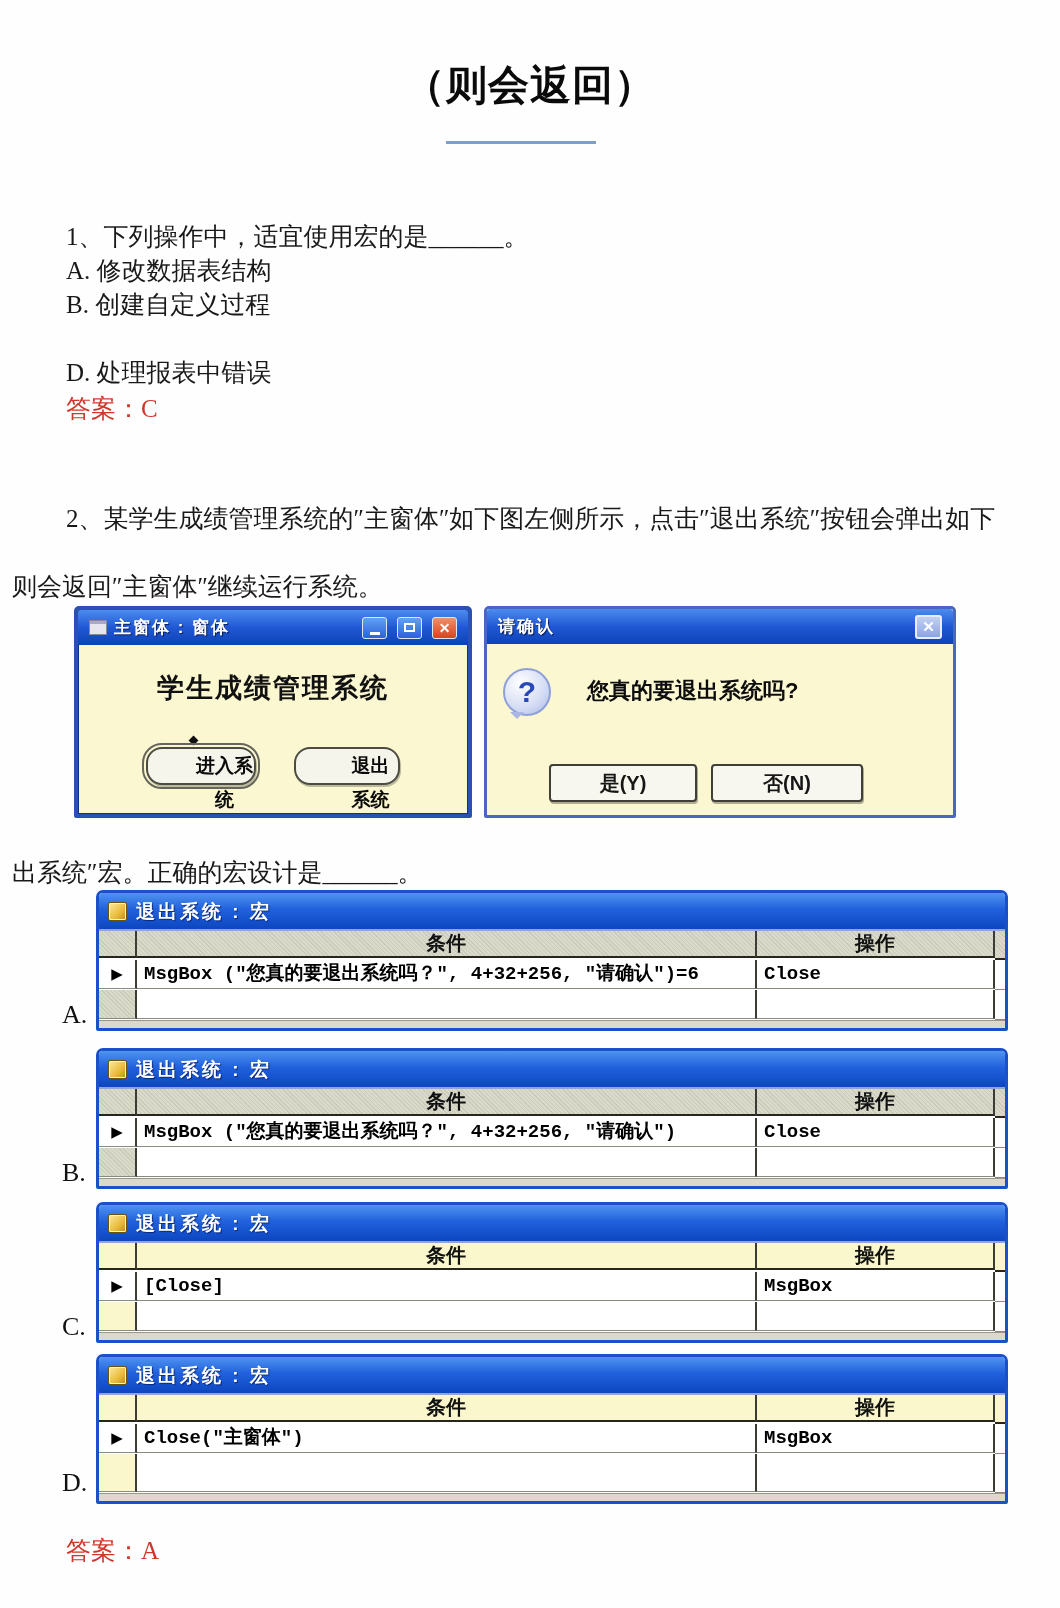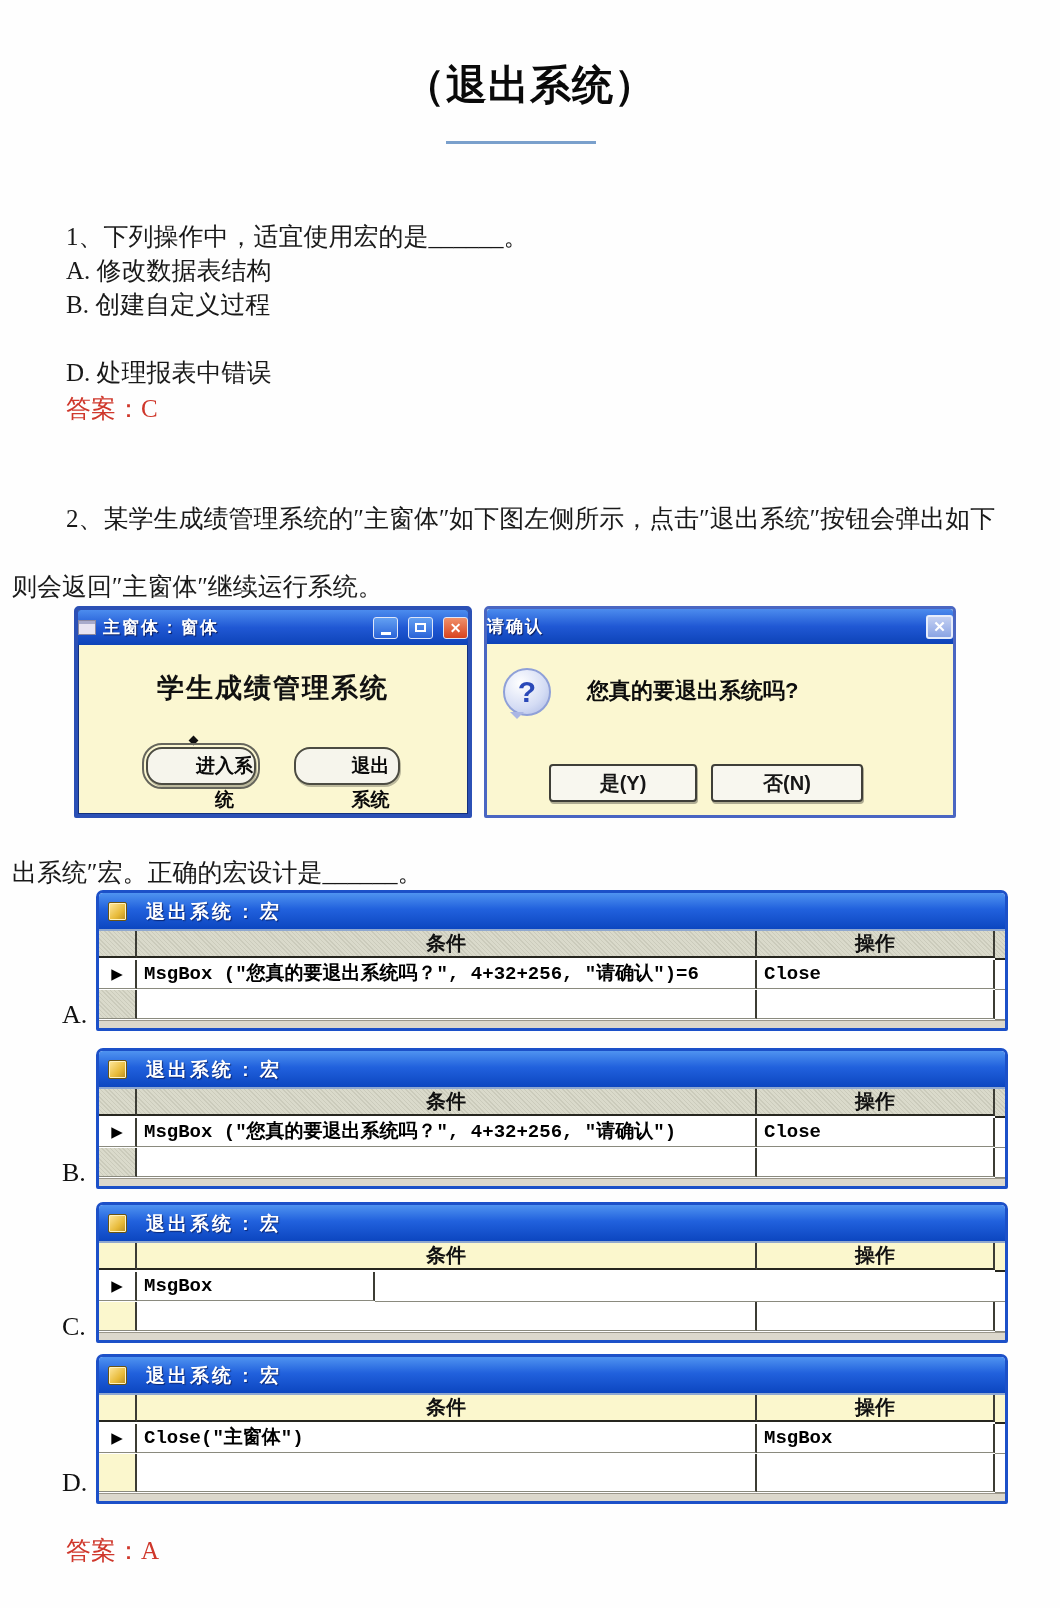--- a/index.html
+++ b/index.html
@@ -19,21 +19,21 @@
   .p-q1b { top:290px; left:66px; } .p-q1c { top:324px; left:66px; }
   .p-q1d { top:358px; left:66px; } .p-q1ans { top:394px; left:66px; }
   .p-q2l1 { top:504px; left:66px; } .p-q2l2 { top:538px; left:12px; } .p-q2l3 { top:572px; left:12px; }
   .p-ful1 { top:824px; left:66px; } .p-ful2 { top:858px; left:12px; }
   .p-q2ans { top:1536px; left:66px; }
 
   
   .xp-dialog { position:absolute; box-sizing:border-box; background:#fbf7d1; border-radius:5px 5px 2px 2px; }
   .dlg-left  { left:74px;  top:606px; width:398px; height:212px; border:4px solid #2b50b5; box-shadow:inset 0 0 0 1px #12307e; }
   .dlg-right { left:484px; top:606px; width:472px; height:212px; border:3px solid #4a66c2; }
-  .dlg-title { height:35px; display:flex; align-items:center; padding:0 0; gap:7px;
+  .dlg-title { height:35px; display:flex; align-items:center; padding:0 11px; gap:7px;
                background:linear-gradient(180deg,#4c8cee 0%,#2058d4 50%,#0d43b8 100%);
                border-radius:3px 3px 0 0; }
   .dlg-title-text { color:#fff; font:bold 17px/1 "Liberation Sans",sans-serif; letter-spacing:2px;
                     text-shadow:1px 1px 1px rgba(0,10,60,.8); flex:1; }
   .form-icon { width:16px; height:13px; background:#e8e4f2; border:1px solid #8a88a0; box-shadow:inset 0 3px 0 #a8aacb; }
   .win-btn { width:25px; height:22px; border-radius:3px; border:1px solid #dfe6f8; margin-left:3px;
              display:flex; align-items:center; justify-content:center; box-sizing:border-box; }
   .btn-min,.btn-max { background:linear-gradient(180deg,#63a0f2,#2a63d8); }
   .btn-close-l { background:linear-gradient(180deg,#f0906a,#d8431f); color:#fff;
                  font:bold 14px/1 "Liberation Sans",sans-serif; }
@@ -62,21 +62,21 @@
   .dlg-btn { position:absolute; top:120px; height:38px; background:#f8f7ef; border:2px solid #3f3f38;
              border-radius:4px; font:bold 20px/34px "Liberation Sans",sans-serif; text-align:center;
              box-sizing:border-box; box-shadow:1px 2px 0 rgba(0,0,0,.3); }
   .btn-yes { left:62px; width:148px; }
   .btn-no  { left:224px; width:152px; }
 
   
   .macro-win { position:absolute; left:96px; width:912px; background:#fff; border:3px solid #1c50c8;
                border-radius:7px 7px 2px 2px; box-sizing:border-box; }
   .w-a { top:890px; } .w-b { top:1048px; } .w-c { top:1202px; } .w-d { top:1354px; }
-  .m-title { height:36px; display:flex; align-items:center; gap:19px; padding:0 9px;
+  .m-title { height:36px; display:flex; align-items:center; gap:9px; padding:0 9px;
              background:linear-gradient(180deg,#4f93f0 0%,#2161dd 45%,#0c46c0 100%);
              border-radius:4px 4px 0 0; }
   .m-icon { width:17px; height:17px; background:linear-gradient(135deg,#ffe9a0,#e8bb3a 60%,#b98c1e);
             border:1px solid #6b5410; border-radius:2px; box-shadow:inset 0 0 0 1px #fff3c0; }
   .m-title-text { color:#fff; font:bold 19px/1 "Liberation Sans",sans-serif; letter-spacing:3px;
                   text-shadow:1px 1px 1px rgba(5,20,80,.7); }
   .m-table { border-top:2px solid #8fa8d0; }
   .m-row { display:flex; }
   .m-sel    { width:38px;  box-sizing:border-box; border-right:2px solid #3c3c34; border-bottom:1px solid #8a8a7e;
               display:flex; align-items:center; justify-content:center; }
@@ -99,21 +99,21 @@
   .opt-label { position:absolute; left:62px; font-size:26px; color:#111; }
   .lab-a { top:1000px; } .lab-b { top:1158px; } .lab-c { top:1312px; } .lab-d { top:1468px; }
 </style>
 </head>
 <body>
 
 <div class="page">
 
   <div class="doc-title">
     <br>
-    <span>（退出系统）</span>
+    <span>（则会返回）</span>
   </div>
   <div class="title-rule"></div>
 
   <div class="qline p-q1s">1、下列操作中，适宜使用宏的是______。</div>
   <div class="qline p-q1a">A. 修改数据表结构</div>
   <div class="qline p-q1b">B. 创建自定义过程</div>
   <div class="qline p-q1d">D. 处理报表中错误</div>
   <div class="qline p-q1ans red">答案：C</div>
 
   <div class="qline p-q2l1">2、某学生成绩管理系统的″主窗体″如下图左侧所示，点击″退出系统″按钮会弹出如下</div>
@@ -229,20 +229,21 @@
       <div class="m-row m-header">
         <div class="m-sel"></div>
         <div class="m-cond">条件</div>
         <div class="m-act">操作</div>
         <div class="m-sliver"></div>
       </div>
       <div class="m-row row-data">
         <div class="m-sel">
             <span class="sel-arrow">▶</span>
           </div>
+        <div class="m-cond m-code">[Close]</div>
         <div class="m-act  m-code">MsgBox</div>
         <div class="m-sliver"></div>
       </div>
       <div class="m-row row-empty">
         <div class="m-sel"></div>
           <div class="m-cond"></div>
         <div class="m-act"></div>
           <div class="m-sliver"></div>
       </div>
     </div>

